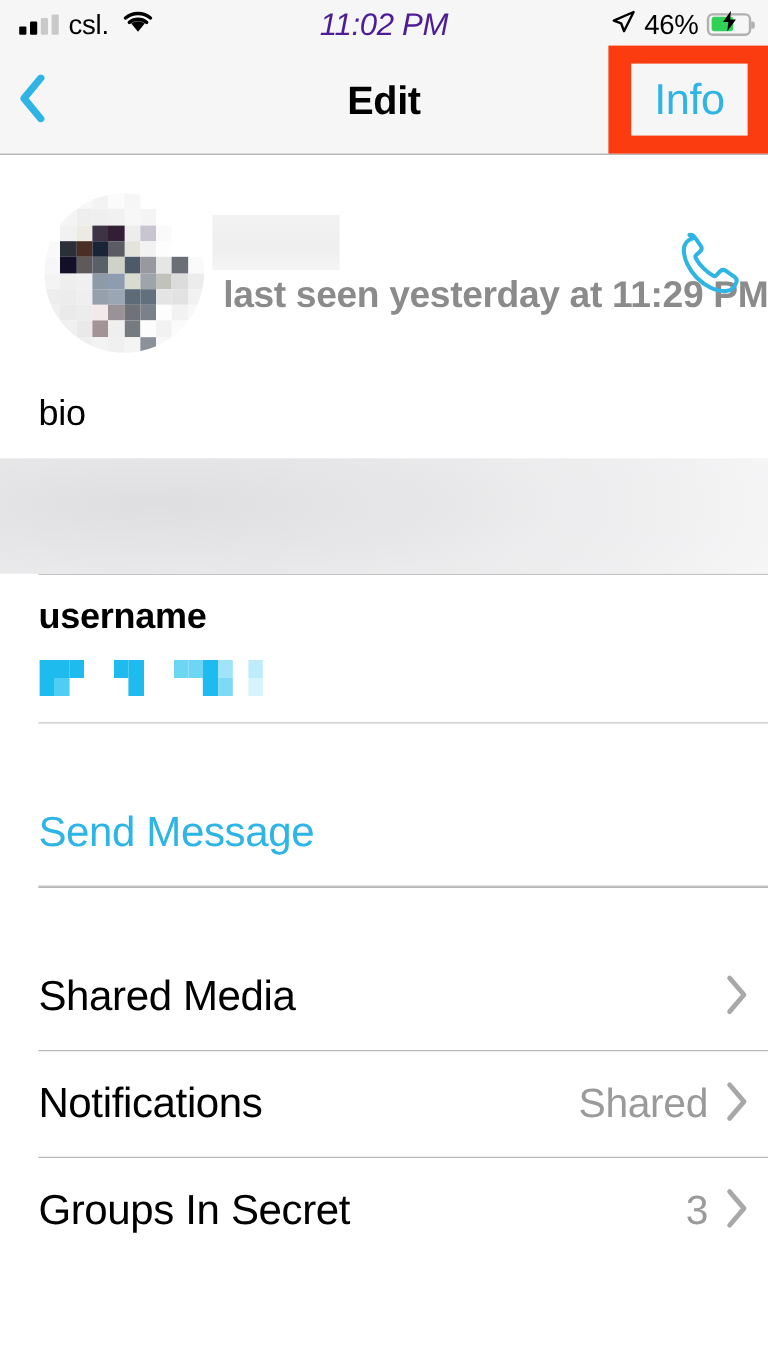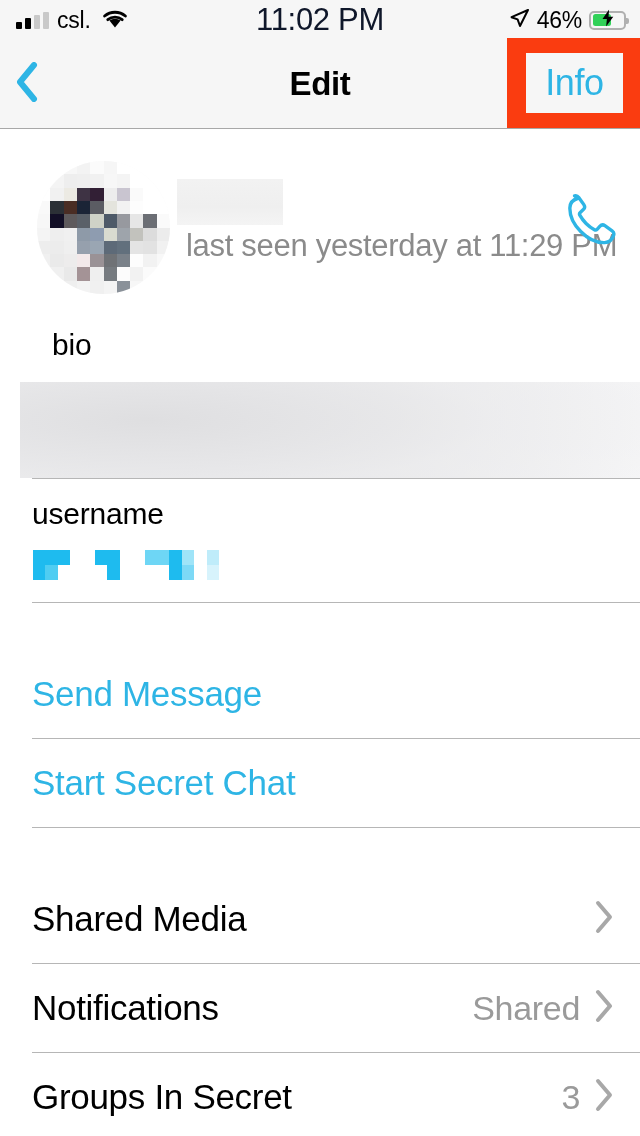--- a/index.html
+++ b/index.html
@@ -64,23 +64,24 @@
   .wifi-icon { display: block; margin-left: 2px; }
 
   .sb-time {
     position: absolute;
     left: 0; right: 0;
     top: 0;
     height: 40px;
     display: flex;
     align-items: center;
     justify-content: center;
-    font-size: 31px;
-    color: #0f172a;
-    letter-spacing: -0.3px;
+    font-size: 26px;
+    color: #4c1d95;
+    letter-spacing: -0.3px;
+    font-style: italic;
   }
   .sb-right {
     position: absolute;
     right: 14px;
     top: 0;
     height: 40px;
     display: flex;
     align-items: center;
     gap: 7px;
   }
@@ -223,56 +224,57 @@
     background: linear-gradient(180deg, #f2f2f2 0%, #efefef 60%, #f4f4f4 100%);
   }
   .profile-status {
     position: absolute;
     left: 186px;
     top: 98px;
     font-size: 31px;
     color: #8b8b8b;
     letter-spacing: -0.3px;
     white-space: nowrap;
+    font-weight: bold;
   }
   .call-btn {
     position: absolute;
     right: 22px;
     top: 62px;
     width: 62px;
     height: 62px;
     display: flex;
     align-items: center;
     justify-content: center;
     cursor: pointer;
   }
 
   
   .field-label {
     font-size: 30px;
     color: #000;
     letter-spacing: -0.2px;
     padding: 0 0 0 32px;
   }
-  .bio-section { position: relative; padding-top: 13px; padding-left: 20px; }
+  .bio-section { position: relative; padding-top: 13px; }
   .bio-blur {
     margin-top: 20px;
     width: 640px;
     height: 96px;
     background:
       radial-gradient(120% 160% at 20% 40%, rgba(222,222,224,0.95) 0%, rgba(235,235,237,0.6) 45%, rgba(246,246,247,0.15) 80%),
       linear-gradient(90deg, #ececed 0%, #e9e9eb 30%, #ebebec 58%, #f1f1f2 80%, #f7f7f8 100%);
   }
   .divider {
     height: 1px;
     background: #b6b6b6;
     margin-left: 32px;
   }
 
-  .username-section { position: relative; padding-top: 18px; }
+  .username-section { position: relative; padding-top: 18px; font-weight: bold; }
   .username-mosaic {
     margin: 19px 0 22px 33px;
     display: flex;
     flex-direction: column;
     width: 186px;
   }
   .mosaic-row { display: flex; height: 15px; }
   .mosaic-row span { display: block; width: 14.5px; height: 15px; }
 
   .gap-block { height: 47px; background: #fff; }
@@ -287,21 +289,21 @@
     letter-spacing: -0.3px;
     cursor: pointer;
     box-sizing: border-box;
   }
 
   .list-row {
     height: 88px;
     display: flex;
     align-items: center;
     padding-left: 32px;
-    padding-right: 26px;
+    padding-right: 16px;
     box-sizing: border-box;
     cursor: pointer;
   }
   .list-row-label {
     font-size: 35px;
     color: #000;
     letter-spacing: -0.3px;
     flex: 1;
   }
   .list-row-value {
@@ -536,23 +538,20 @@
   </div>
   <div class="divider"></div>
 
   <div class="gap-block"></div>
 
   <div class="action-row">
     <span>Send Message</span>
   </div>
   <div class="divider"></div>
 
-  <div class="action-row">
-    <span>Start Secret Chat</span>
-  </div>
   <div class="divider"></div>
 
   <div class="gap-block"></div>
 
   <div class="list-row">
     <span class="list-row-label">Shared Media</span>
     <span class="list-row-value"></span>
     <span class="chevron">
       <svg width="20" height="34" viewBox="0 0 20 34">
           <path d="M4 3 L16 17 L4 31" fill="none" stroke="#a8a8a8" stroke-width="4" stroke-linecap="round" stroke-linejoin="round"></path>

